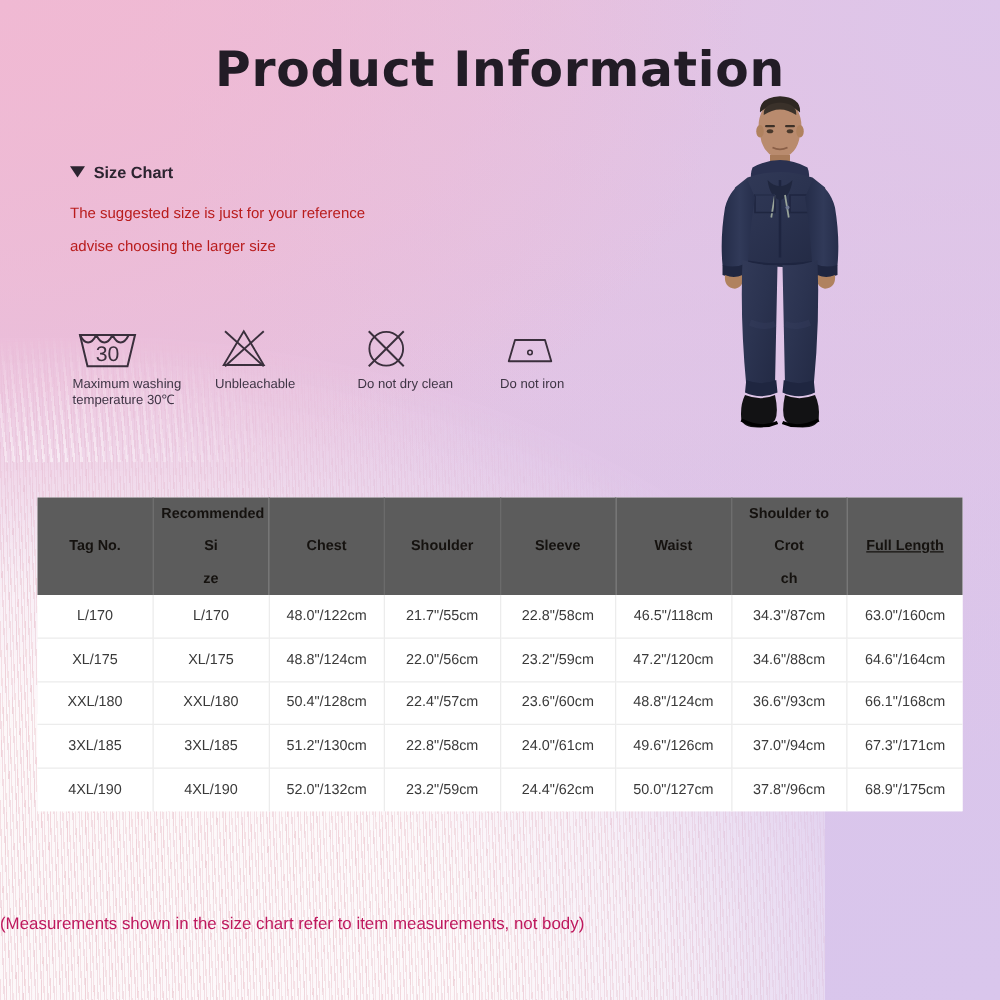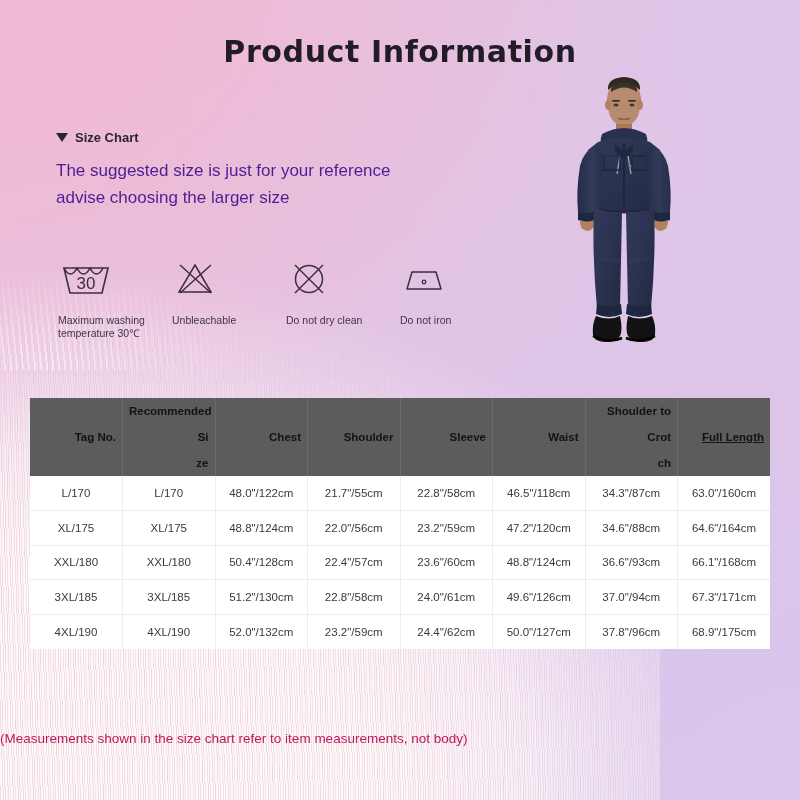--- a/index.html
+++ b/index.html
@@ -62,21 +62,21 @@
     -webkit-mask-image: radial-gradient(80% 100% at 20% 100%, #000 0%, rgba(0,0,0,0) 85%);
     mask-image: radial-gradient(80% 100% at 20% 100%, #000 0%, rgba(0,0,0,0) 85%);
     opacity: .75;
   }
 
   
   .page-title {
     position: absolute;
     top: 34px; left: 0; right: 0;
     text-align: center;
-    font-size: 30px;
+    font-size: 39px;
     font-weight: bold;
     letter-spacing: .6px;
     color: #221c26;
     font-family: "DejaVu Sans", sans-serif;
   }
 
   
   .size-chart-block { position: absolute; left: 56px; top: 130px; width: 420px; }
 
   .size-chart-heading {
@@ -84,27 +84,27 @@
     font-size: 13px; font-weight: bold; color: #2c2430;
     margin-bottom: 12px;
   }
   .tri-down {
     width: 0; height: 0;
     border-left: 6px solid transparent;
     border-right: 6px solid transparent;
     border-top: 9px solid #2c2430;
     display: inline-block;
   }
-  .sc-line { font-size: 17px; color: #4c1d95; line-height: 27px; }
+  .sc-line { font-size: 12px; color: #b91c1c; line-height: 27px; }
 
   
   .care-row { position: absolute; left: 58px; top: 258px; display: flex; gap: 26px; }
   .care-item { width: 88px; text-align: left; }
   .care-glyph { height: 42px; display: flex; align-items: center; }
-  .care-label { font-size: 10.5px; color: #3f3545; line-height: 13px; margin-top: 14px; }
+  .care-label { font-size: 10.5px; color: #3f3545; line-height: 13px; margin-top: 1px; }
   .care-item.wash .care-label { width: 92px; }
 
   
   .model-photo {
     position: absolute;
     left: 548px; top: 62px;
     width: 152px; height: 312px;
   }
 
   
@@ -116,21 +116,21 @@
     background: #ffffff;
     table-layout: fixed;
   }
   .size-table th {
     background: #5c5c5c;
     color: #15120f;
     font-size: 11.5px;
     font-weight: bold;
     height: 64px;
     vertical-align: middle;
-    text-align: right;
+    text-align: center;
     border-right: 1px solid #6b6b6b;
     padding: 0 6px;
     line-height: 26px;
     font-family: "Liberation Sans", sans-serif;
   }
   .size-table th:last-child { border-right: none; text-decoration: underline; }
   .size-table td {
     height: 34.5px;
     font-size: 11.5px;
     color: #3a3a3a;

